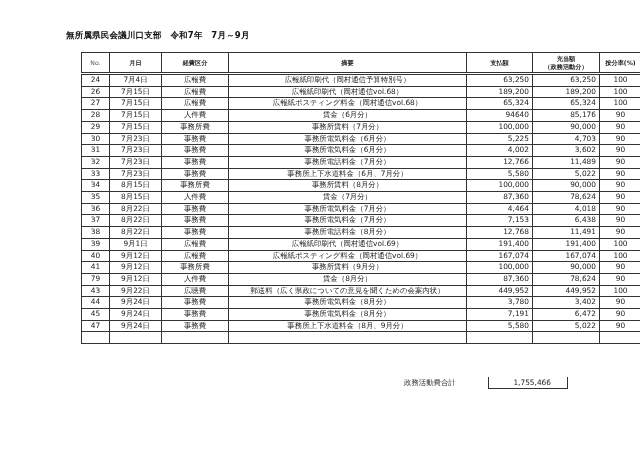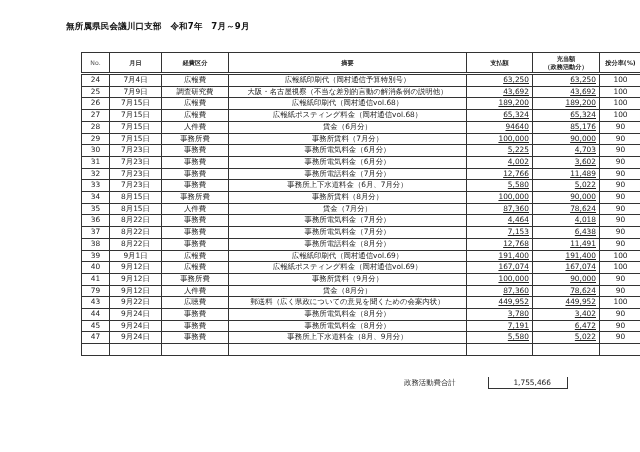--- a/index.html
+++ b/index.html
@@ -1,25 +1,25 @@
 <!DOCTYPE html>
 <html><head>
 <meta charset="utf-8">
 <style>
   html, body { margin:0; padding:0; background:#ffffff; }
   body { width:640px; height:452px; position:relative; overflow:hidden;
          font-family:"DejaVu Sans", sans-serif; color:#222; }
-  .title { position:absolute; left:66px; top:21px; font-size:8.5px; font-weight:bold; color:#111; letter-spacing:0.2px; }
+  .title { position:absolute; left:66px; top:30px; font-size:8.5px; font-weight:bold; color:#111; letter-spacing:0.2px; }
   table.ledger { position:absolute; left:37px; top:52px; border-collapse:collapse; table-layout:fixed; width:560px;margin-left:44px; }
   table.ledger td, table.ledger th { border:1px solid #333; padding:0 3px; height:10.7px; line-height:10.7px;
          font-size:7.4px; white-space:nowrap; overflow:hidden; font-weight:normal; }
   table.ledger thead th { height:19px; line-height:8px; font-size:6.2px; font-weight:bold; text-align:center; border-bottom:3px double #333; }
   table.ledger thead th.no { font-weight:normal; color:#555; }
   .c { text-align:center; }
-  .r { text-align:right;text-decoration:underline; }
+  .r { text-align:right; }
   .l { text-align:center; }
   .total { position:absolute; top:377px; height:11px; font-size:7.4px; line-height:11px; }
   .total-label { left:404px; width:82px; text-align:left; color:#333; }
   .total-value { left:488px; width:62px; text-align:right; border:1px solid #333; border-top:none; padding-right:16px; height:11px; }
 </style>
 </head>
 <body>
 
 <div class="title">無所属県民会議川口支部　令和7年　7月～9月</div>
 
@@ -51,29 +51,20 @@
       <tr>
         <td class="c">24</td>
         <td class="c">7月4日</td>
         <td class="c">広報費</td>
         <td class="l">広報紙印刷代（岡村通信予算特別号）</td>
         <td class="r">63,250</td>
         <td class="r">63,250</td>
         <td class="c">100</td>
       </tr>
       <tr>
-        <td class="c">25</td>
-        <td class="c">7月9日</td>
-        <td class="c">調査研究費</td>
-        <td class="l">大阪・名古屋視察（不当な差別的言動の解消条例の説明他）</td>
-        <td class="r">43,692</td>
-        <td class="r">43,692</td>
-        <td class="c">100</td>
-      </tr>
-      <tr>
         <td class="c">26</td>
         <td class="c">7月15日</td>
         <td class="c">広報費</td>
         <td class="l">広報紙印刷代（岡村通信vol.68）</td>
         <td class="r">189,200</td>
         <td class="r">189,200</td>
         <td class="c">100</td>
       </tr>
       <tr>
         <td class="c">27</td>

